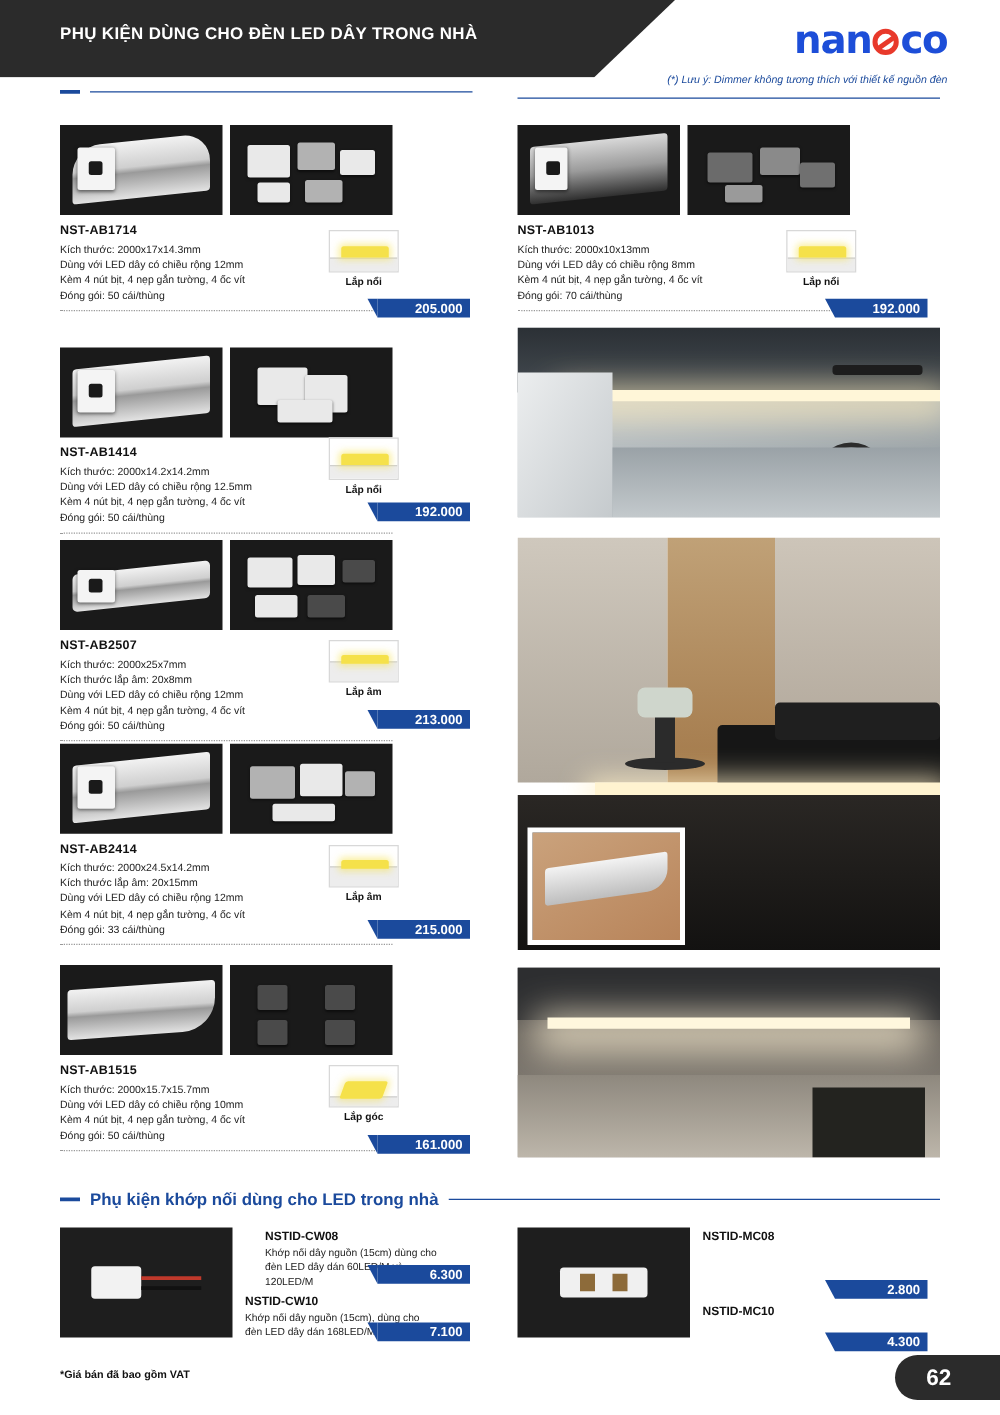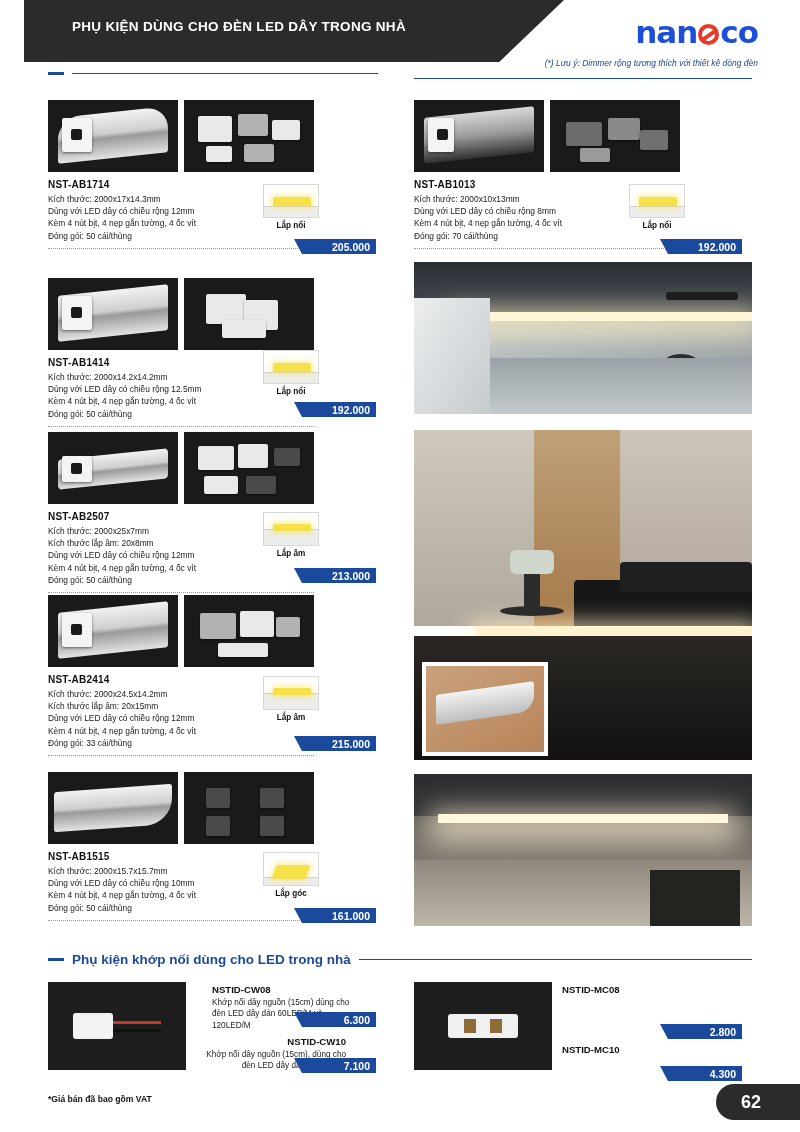--- a/index.html
+++ b/index.html
@@ -9,21 +9,20 @@
     background: #ffffff;
     position: relative;
     overflow: hidden;
   }
 
   
   .header {
     position: relative;
     height: 62px;
     background: #ffffff;
-    margin-left: 24px;
   }
   .header-black {
     position: absolute;
     left: 0; top: 0;
     width: 540px; height: 62px;
     background: #2b2b2b;
     clip-path: polygon(0 0, 100% 0, 88% 100%, 0 100%);
   }
   .header-title {
     position: absolute;
@@ -258,21 +257,21 @@
   </div>
 </div>
 
 <div class="sec-title-wrap" style="left:48px; top:72px; width:330px;">
   <span class="sec-dash"></span>
   <span class="sec-rule"></span>
 </div>
 <div class="sec-title-wrap" style="left:414px; top:78px; width:338px;">
   <span class="sec-rule"></span>
 </div>
-<div class="note">(*) Lưu ý: Dimmer rộng tương thích với thiết kế dòng đèn</div>
+<div class="note">(*) Lưu ý: Dimmer không tương thích với thiết kế nguồn đèn</div>
 
 <div class="product" style="left:48px; top:100px;">
   <div class="imgrow">
     <div class="photo">
       <div class="profile rounded"></div>
         <div class="endcap">
           <div class="hole"></div>
         </div>
     </div>
     <div class="photo">
@@ -498,21 +497,21 @@
     <div style="position:absolute;left:0;top:0;width:40px;height:26px;background:#f2f2f2;border-radius:3px;"></div>
     <div style="position:absolute;left:40px;top:8px;width:48px;height:3px;background:#c0392b;"></div>
     <div style="position:absolute;left:40px;top:16px;width:48px;height:3px;background:#111;"></div>
   </div>
 </div>
 <div style="position:absolute;left:212px;top:984px;width:150px;">
   <div class="conn-name">NSTID-CW08</div>
   <div class="conn-desc">Khớp nối dây nguồn (15cm) dùng cho đèn LED dây dán 60LED/M và 120LED/M</div>
 </div>
 <div class="price" style="left:302px; top:1012px;">6.300</div>
-<div style="position:absolute;left:196px;top:1036px;width:150px;text-align:right;">
+<div style="position:absolute;left:196px;top:1036px;width:150px;">
   <div class="conn-name">NSTID-CW10</div>
   <div class="conn-desc">Khớp nối dây nguồn (15cm), dùng cho đèn LED dây dán 168LED/M</div>
 </div>
 <div class="price" style="left:302px; top:1058px;">7.100</div>
 
 <div class="conn-photo" style="left:414px; top:982px;">
   <div style="position:relative;width:70px;height:24px;background:#f0f0f0;border-radius:3px;">
     <div style="position:absolute;left:16px;top:5px;width:12px;height:14px;background:#8d6b3a;"></div>
     <div style="position:absolute;left:42px;top:5px;width:12px;height:14px;background:#8d6b3a;"></div>
   </div>

